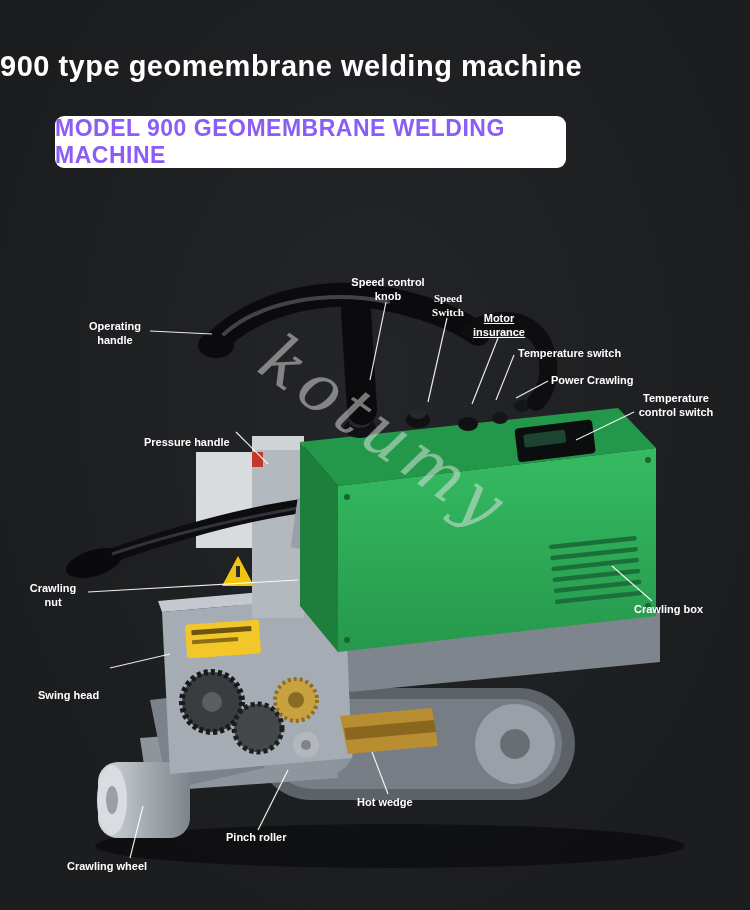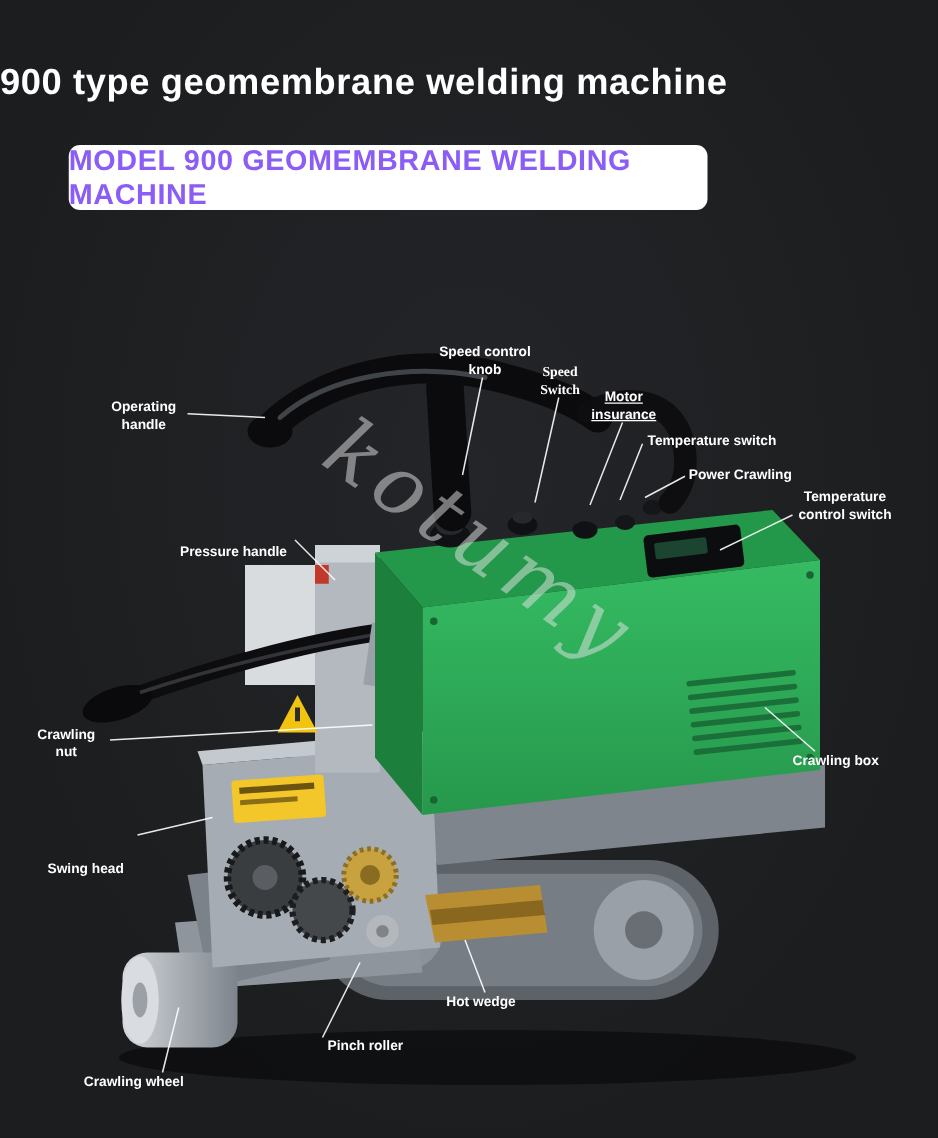--- a/index.html
+++ b/index.html
@@ -191,16 +191,16 @@
   <div class="label" style="left:466px;top:312px;width:66px;text-decoration:underline;">Motor insurance</div>
   <div class="label" style="left:82px;top:320px;width:66px;">Operating handle</div>
   <div class="label nowrap" style="left:518px;top:347px;">Temperature switch</div>
   <div class="label nowrap" style="left:551px;top:374px;">Power Crawling</div>
   <div class="label" style="left:636px;top:392px;width:80px;">Temperature control switch</div>
   <div class="label nowrap" style="left:144px;top:424px;margin-top:12px;">Pressure handle</div>
   <div class="label nowrap" style="left:634px;top:603px;">Crawling box</div>
   <div class="label" style="left:22px;top:582px;width:62px;">Crawling nut</div>
   <div class="label nowrap" style="left:38px;top:661px;margin-top:28px;">Swing head</div>
   <div class="label nowrap" style="left:357px;top:796px;">Hot wedge</div>
-  <div class="label nowrap" style="left:226px;top:831px;margin-left:36px;">Pinch roller</div>
+  <div class="label nowrap" style="left:226px;top:831px;">Pinch roller</div>
   <div class="label nowrap" style="left:67px;top:860px;">Crawling wheel</div>
 
 </div>
 
 </body></html>

